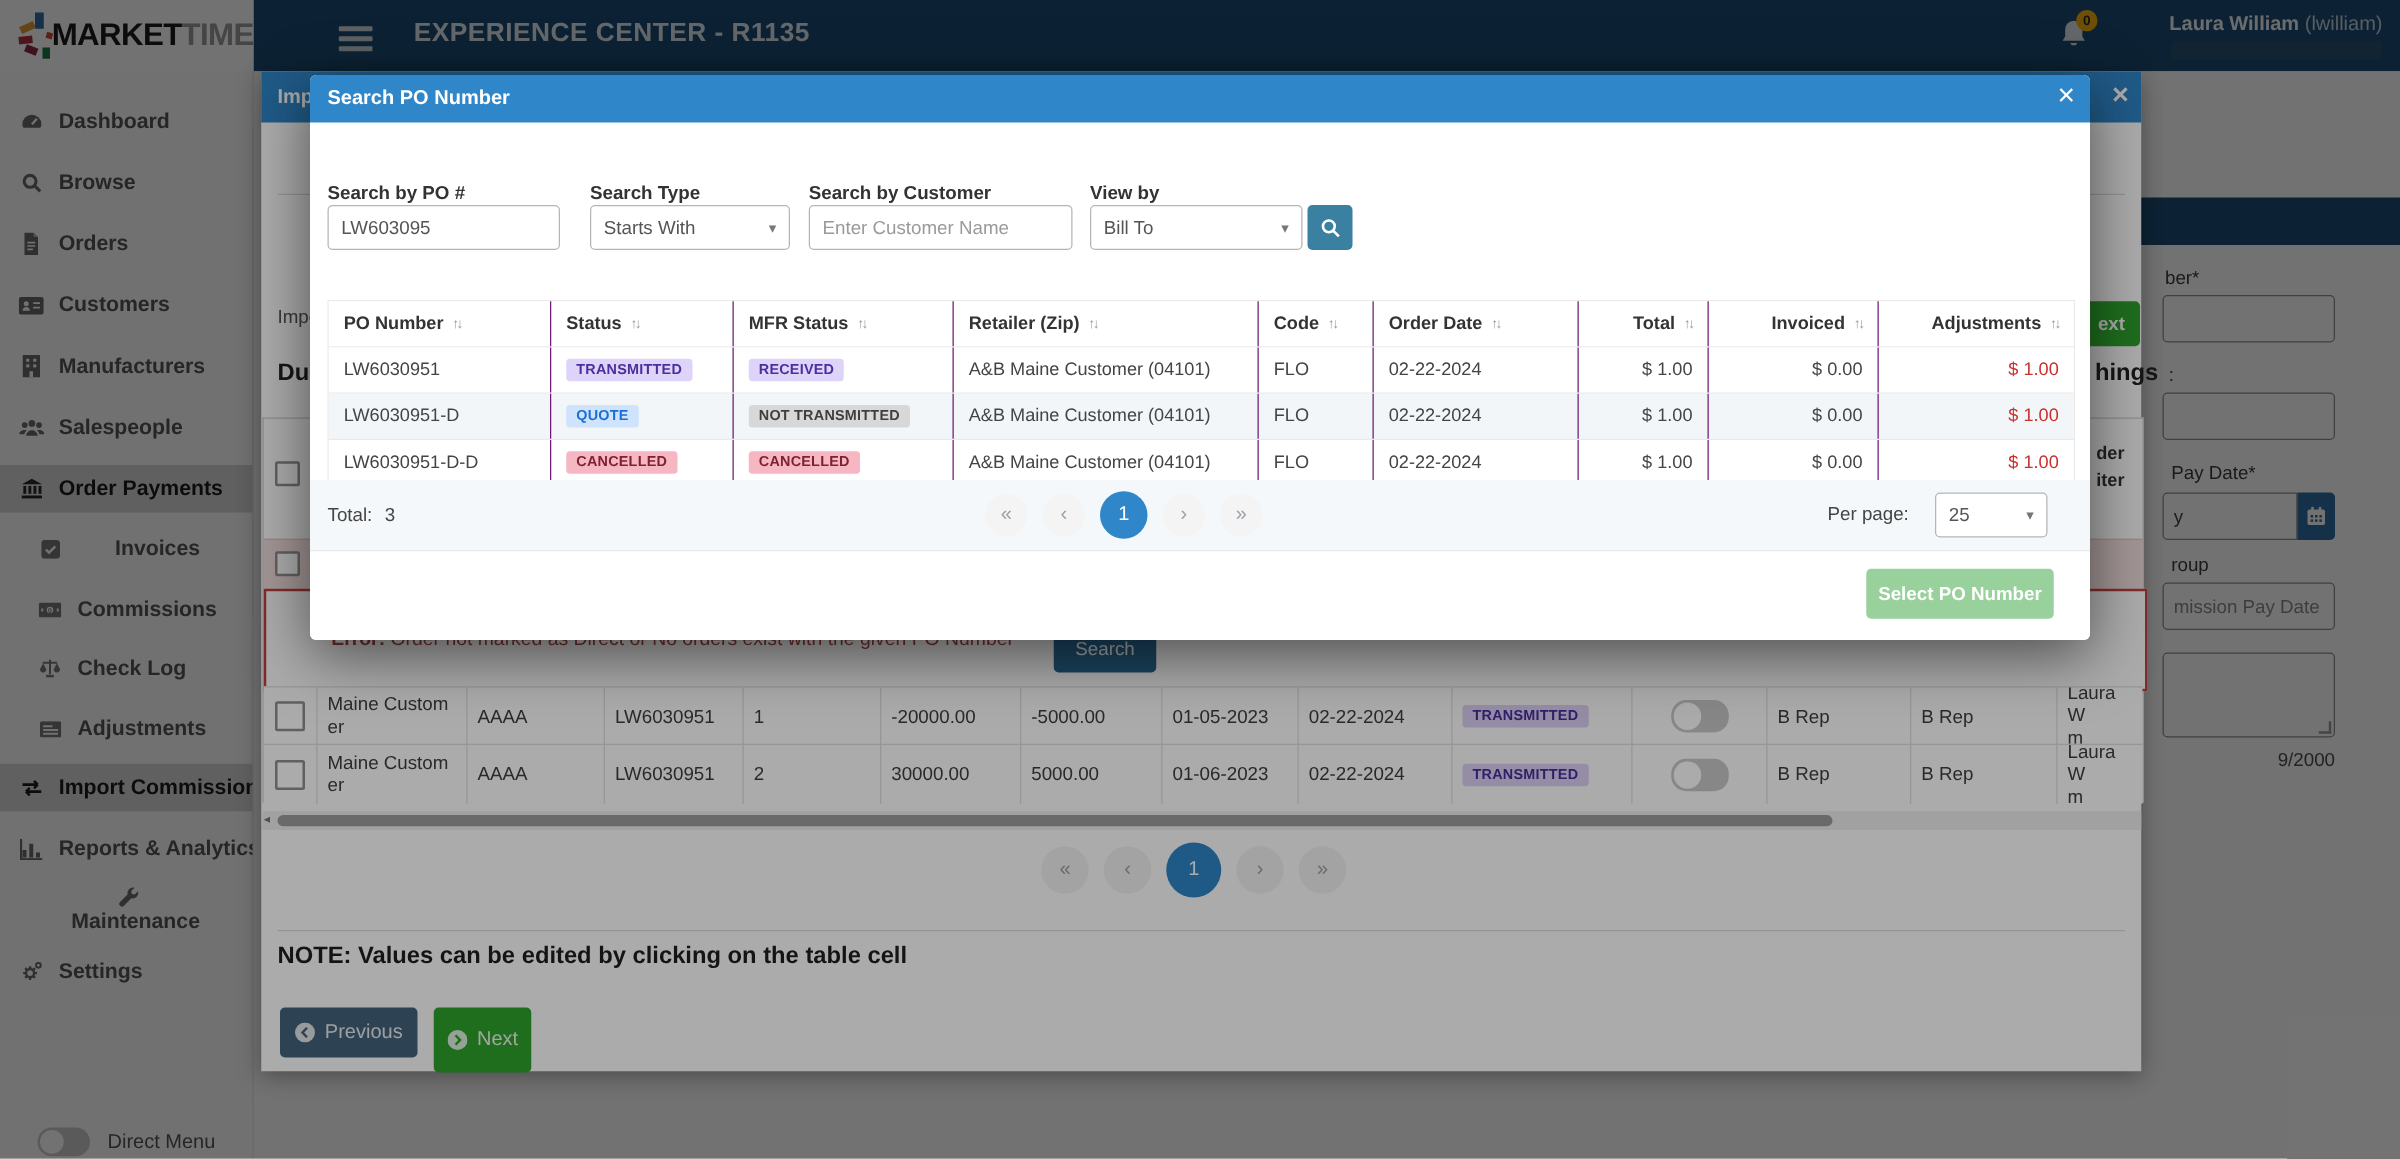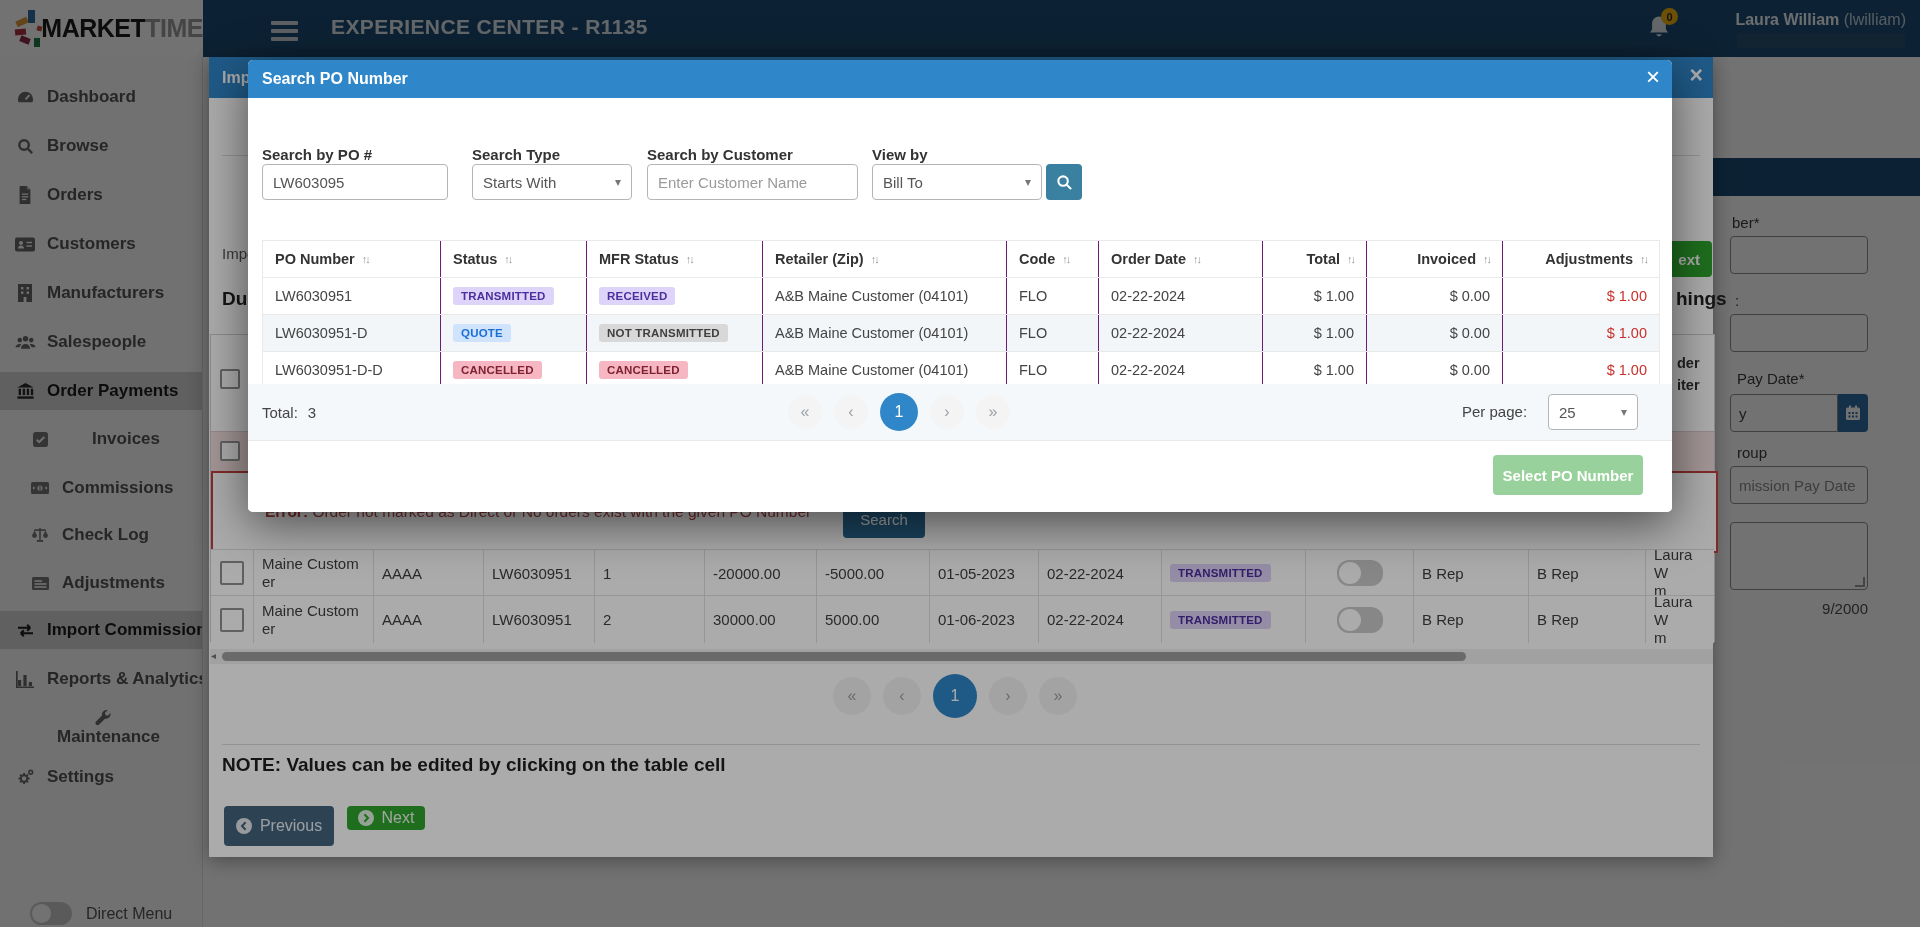--- a/index.html
+++ b/index.html
@@ -482,21 +482,21 @@
 
   <div class="abs slatebtn" style="left:15px;top:749px;width:110px;height:40px;">
     <span>
         <svg width="16" height="16" viewBox="0 0 16 16">
           <circle cx="8" cy="8" r="8" fill="rgba(255,255,255,.85)"></circle>
           <path d="M9.6 4.2L6 8l3.6 3.8" fill="none" stroke="#44647c" stroke-width="2"></path>
         </svg>
       </span>
     <span>Previous</span>
   </div>
-  <div class="abs greenbtn" style="left:138px;top:749px;width:78px;height:24px;">
+  <div class="abs greenbtn" style="left:138px;top:749px;width:78px;height:52px;">
     <span>
         <svg width="16" height="16" viewBox="0 0 16 16">
           <circle cx="8" cy="8" r="8" fill="rgba(255,255,255,.85)"></circle>
           <path d="M6.4 4.2L10 8l-3.6 3.8" fill="none" stroke="#2ea52e" stroke-width="2"></path>
         </svg>
       </span>
     <span>Next</span>
   </div>
 </div>
 

